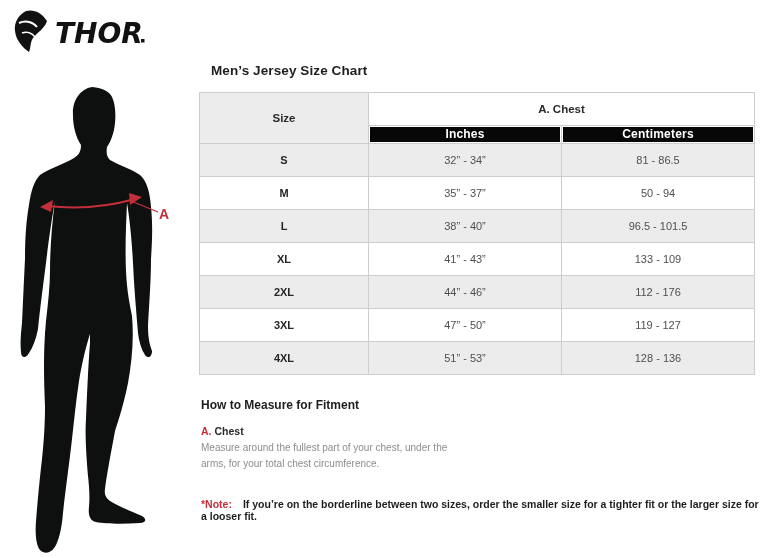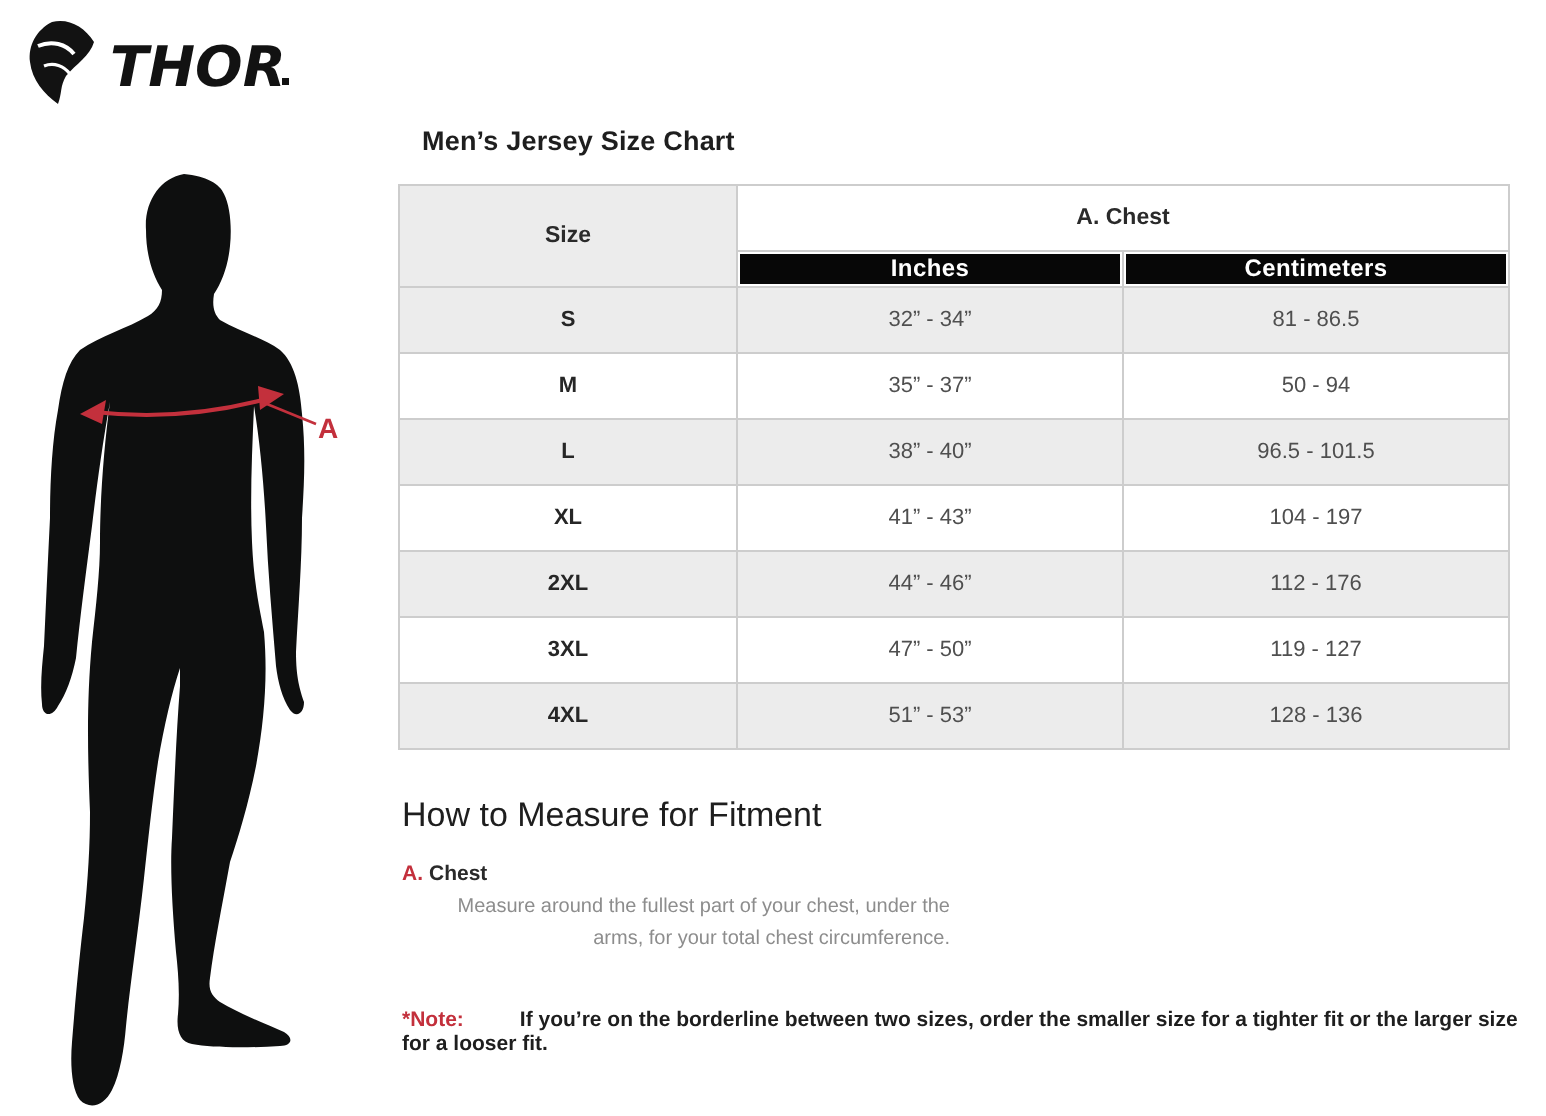--- a/index.html
+++ b/index.html
@@ -86,44 +86,43 @@
     color: #4f4f4f;
   }
   .size-table tbody td.size-cell {
     font-weight: bold;
     color: #262626;
   }
   .size-table tbody tr.alt { background: #ececec; }
   .size-table tbody tr.plain { background: #ffffff; }
 
   .measure-title {
-    font-size: 17px;
-    font-weight: normal;
+    font-size: 12px;
+    font-weight: bold;
     color: #1e1e1e;
     margin: 23px 0 13px 2px;
   }
   .measure-item { margin-left: 2px; }
   .measure-label { font-size: 10.5px; font-weight: bold; color: #2a2a2a; }
   .measure-key { color: #c3303c; margin-right: 3px; }
   .measure-desc {
     font-size: 10px;
     color: #8d8d8d;
     max-width: 274px;
     line-height: 1.55;
     margin-top: 3px;
-    text-align: right;
   }
 
   .note {
     margin: 27px 0 0 2px;
     font-size: 10.5px;
     font-weight: bold;
     color: #1e1e1e;
   }
-  .note-label { color: #c3303c; margin-right: 28px; }
+  .note-label { color: #c3303c; margin-right: 11px; }
 </style>
 </head>
 <body>
 
 <div class="page">
 
   <div class="logo">
     <svg width="140" height="44" viewBox="0 0 140 44" xmlns="http://www.w3.org/2000/svg">
       <g>
         <path d="M14 2 C6 6 2 14 3 22 C4 31 10 38 17 43 C19 38 18 34 21 29 C26 23 33 19 35 12 C30 4 22 0 14 2 Z" fill="#121212"></path>
@@ -202,21 +201,21 @@
           <td>50 - 94</td>
         </tr>
         <tr class="alt">
           <td class="size-cell">L</td>
           <td>38” - 40”</td>
           <td>96.5 - 101.5</td>
         </tr>
         <tr class="plain">
           <td class="size-cell">XL</td>
           <td>41” - 43”</td>
-          <td>104 - 197</td>
+          <td>133 - 109</td>
         </tr>
         <tr class="alt">
           <td class="size-cell">2XL</td>
           <td>44” - 46”</td>
           <td>112 - 176</td>
         </tr>
         <tr class="plain">
           <td class="size-cell">3XL</td>
           <td>47” - 50”</td>
           <td>119 - 127</td>

